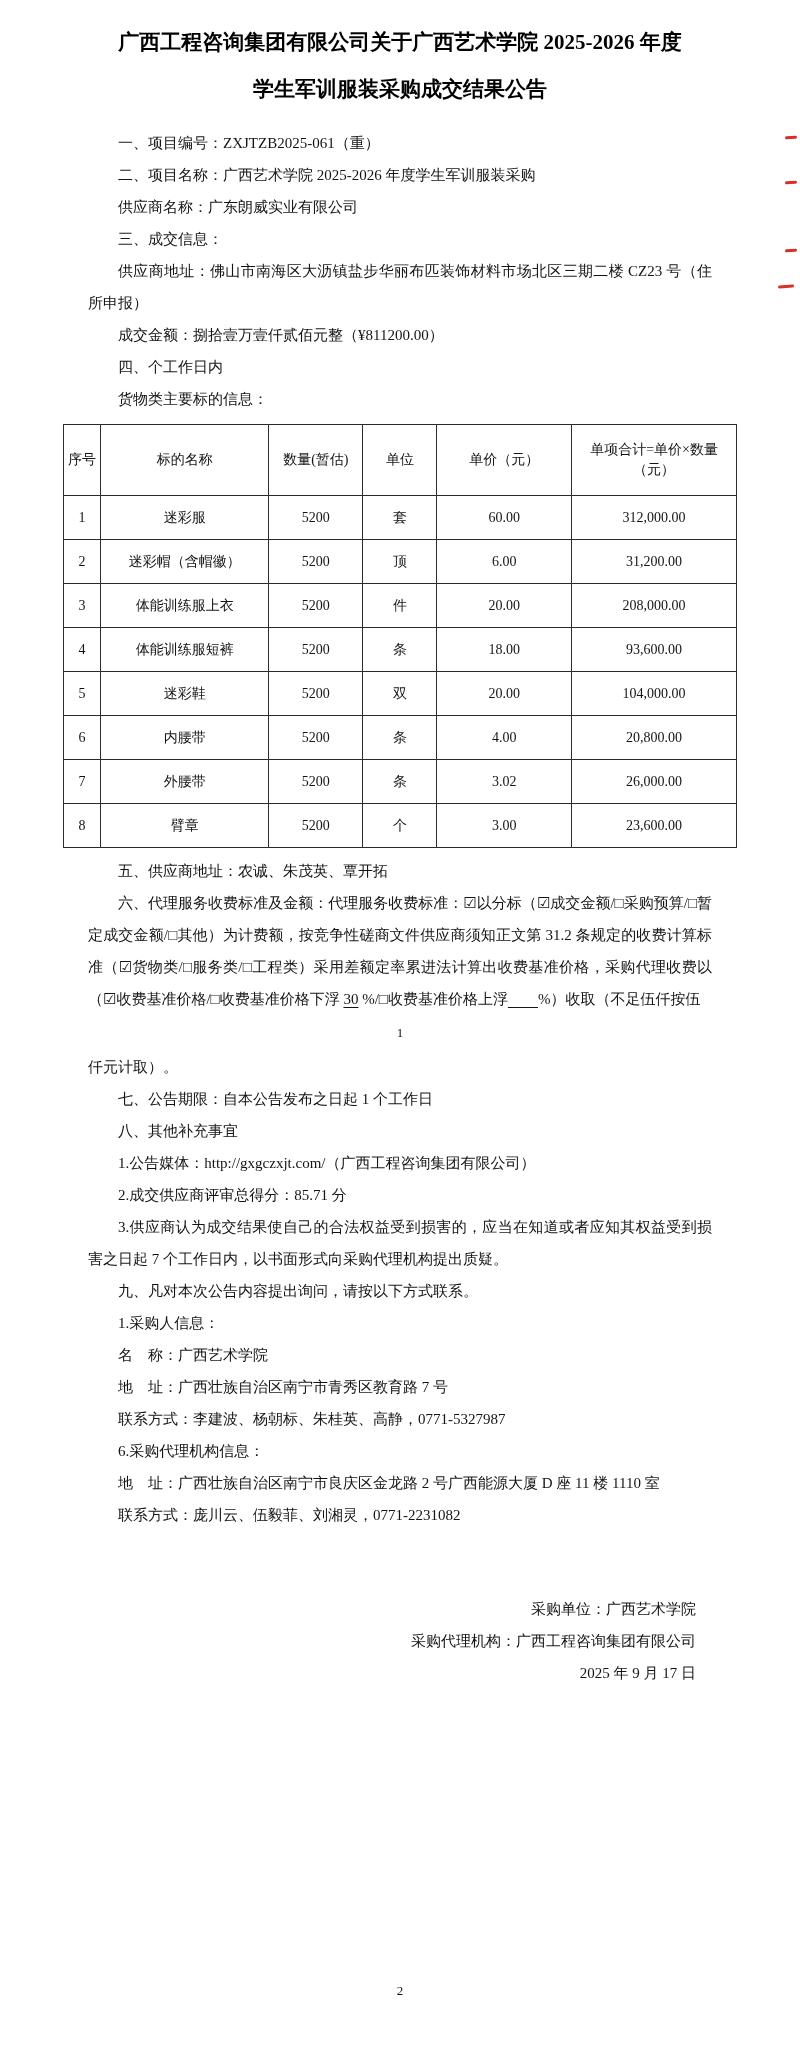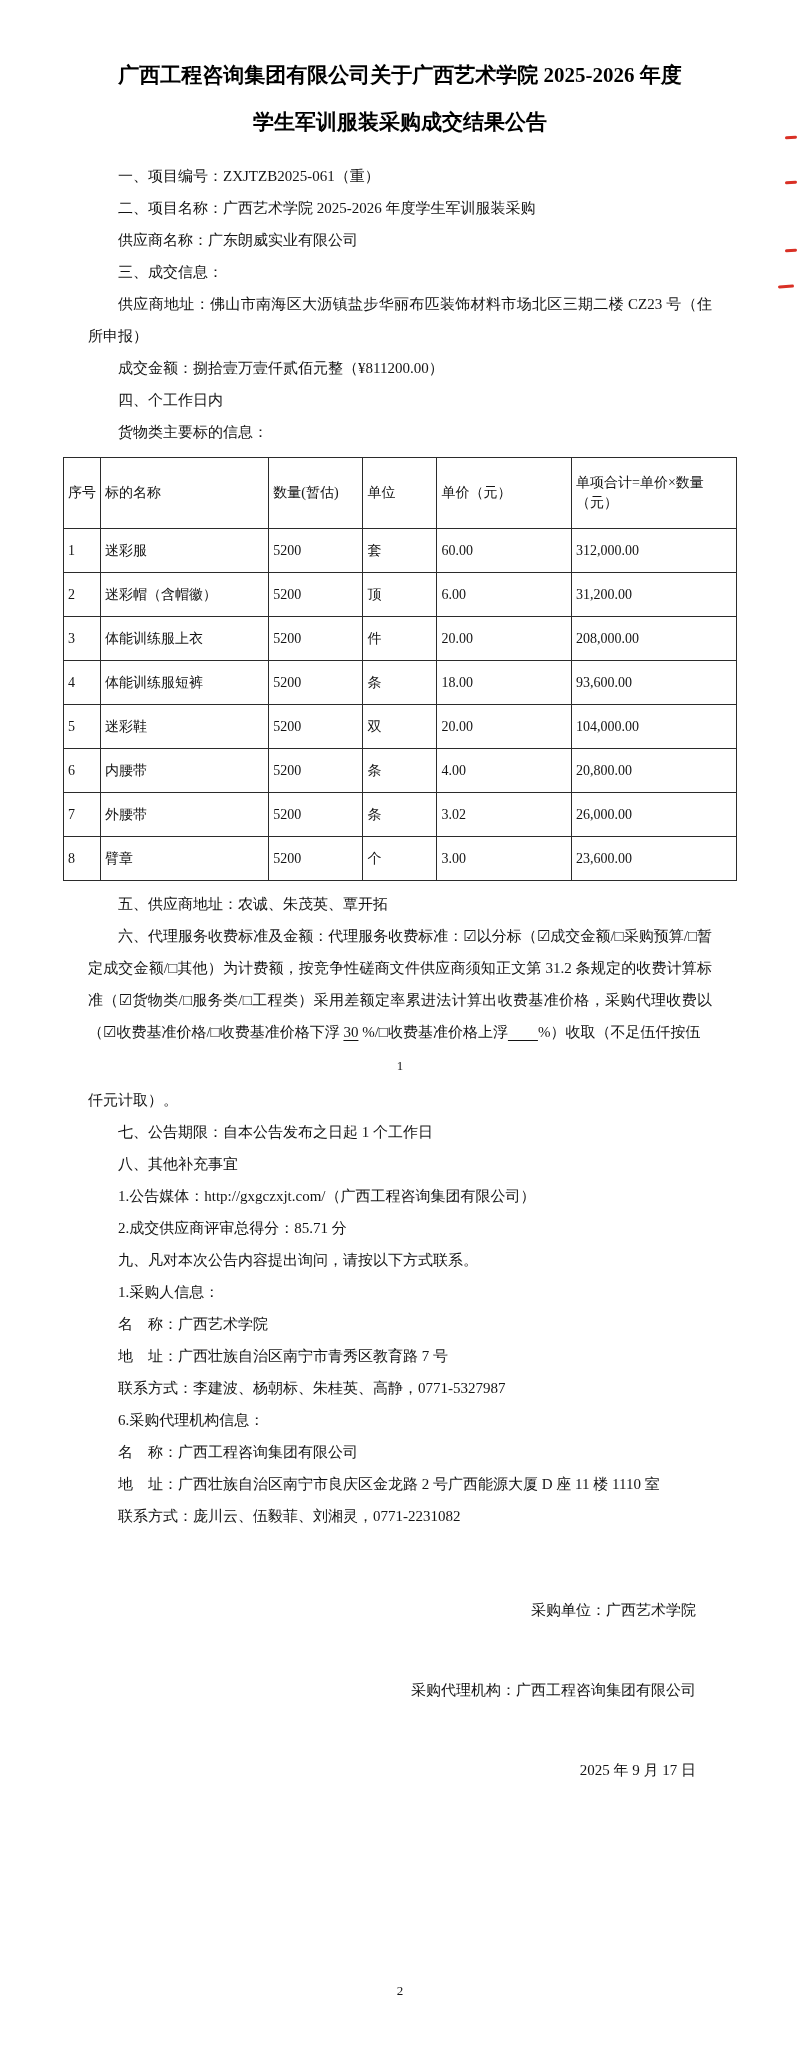--- a/index.html
+++ b/index.html
@@ -7,42 +7,42 @@
     position:relative;
     width:800px;
     height:2047px;
     margin:0 auto;
     background:#ffffff;
     overflow:hidden;
     font-family:"Liberation Serif","DejaVu Serif",serif;
     color:#141414;
   }
   .doc-title {
-    padding-top:52px;
+    padding-top:19px;
     text-align:center;
     font-weight:700;
     font-size:21px;
     line-height:47px;
     color:#000;
   }
   .doc-body {
     margin:14px 88px 0 88px;
     font-size:15px;
     line-height:32px;
     text-align:justify;
   }
   .doc-body p { margin:0; text-indent:2em; }
   .doc-body p.no-indent { text-indent:0; }
   .u { text-decoration:underline; text-underline-offset:3px; }
   .subject-table {
     width:674px;
     margin:9px 0 7px -25px;
     border-collapse:collapse;
     font-size:14px;
-    text-align:left;
+    text-align:center;
     line-height:20px;
   }
   .subject-table th, .subject-table td {
     border:1px solid #2b2b2b;
     padding:2px 4px;
     font-weight:400;
     text-indent:0;
   }
   .subject-table thead th { height:66px; }
   .subject-table tbody td { height:39px; }
@@ -50,21 +50,21 @@
     text-align:center;
     font-size:13px;
     line-height:36px;
     text-indent:0 !important;
   }
   .signature {
     margin-top:62px;
     text-align:right;
     padding-right:16px;
   }
-  .signature p { text-indent:0;margin-top:48px; }
+  .signature p { text-indent:0; }
   .footer-pagenum {
     position:absolute;
     left:0; right:0;
     bottom:48px;
     text-align:center;
     font-size:13px;
   }
   .revision-mark {
     position:absolute;
     width:12px;
@@ -192,27 +192,27 @@
 
     <p><span>六、代理服务收费标准及金额：代理服务收费标准：☑以分标（☑成交金额/□采购预算/□暂定成交金额/□其他）为计费额，按竞争性磋商文件供应商须知正文第 31.2 条规定的收费计算标准（☑货物类/□服务类/□工程类）采用差额定率累进法计算出收费基准价格，采购代理收费以（☑收费基准价格/□收费基准价格下浮 </span><span class="u">30</span><span> %/□收费基准价格上浮</span><span class="u">　　</span><span>%）收取（不足伍仟按伍</span></p>
 
     <p class="pagenum-inline no-indent">1</p>
 
     <p class="no-indent">仟元计取）。</p>
     <p>七、公告期限：自本公告发布之日起 1 个工作日</p>
     <p>八、其他补充事宜</p>
     <p>1.公告媒体：http://gxgczxjt.com/（广西工程咨询集团有限公司）</p>
     <p>2.成交供应商评审总得分：85.71 分</p>
+    <p>3.供应商认为成交结果使自己的合法权益受到损害的，应当在知道或者应知其权益受到损害之日起 7 个工作日内，以书面形式向采购代理机构提出质疑。</p>
     <p>九、凡对本次公告内容提出询问，请按以下方式联系。</p>
     <p>1.采购人信息：</p>
     <p>名　称：广西艺术学院</p>
     <p>地　址：广西壮族自治区南宁市青秀区教育路 7 号</p>
     <p>联系方式：李建波、杨朝标、朱桂英、高静，0771-5327987</p>
     <p>6.采购代理机构信息：</p>
-    <p>名　称：广西工程咨询集团有限公司</p>
     <p>地　址：广西壮族自治区南宁市良庆区金龙路 2 号广西能源大厦 D 座 11 楼 1110 室</p>
     <p>联系方式：庞川云、伍毅菲、刘湘灵，0771-2231082</p>
 
     <div class="signature">
       <p>采购单位：广西艺术学院</p>
       <p>采购代理机构：广西工程咨询集团有限公司</p>
       <p>2025 年 9 月 17 日</p>
     </div>
   </div>
 

